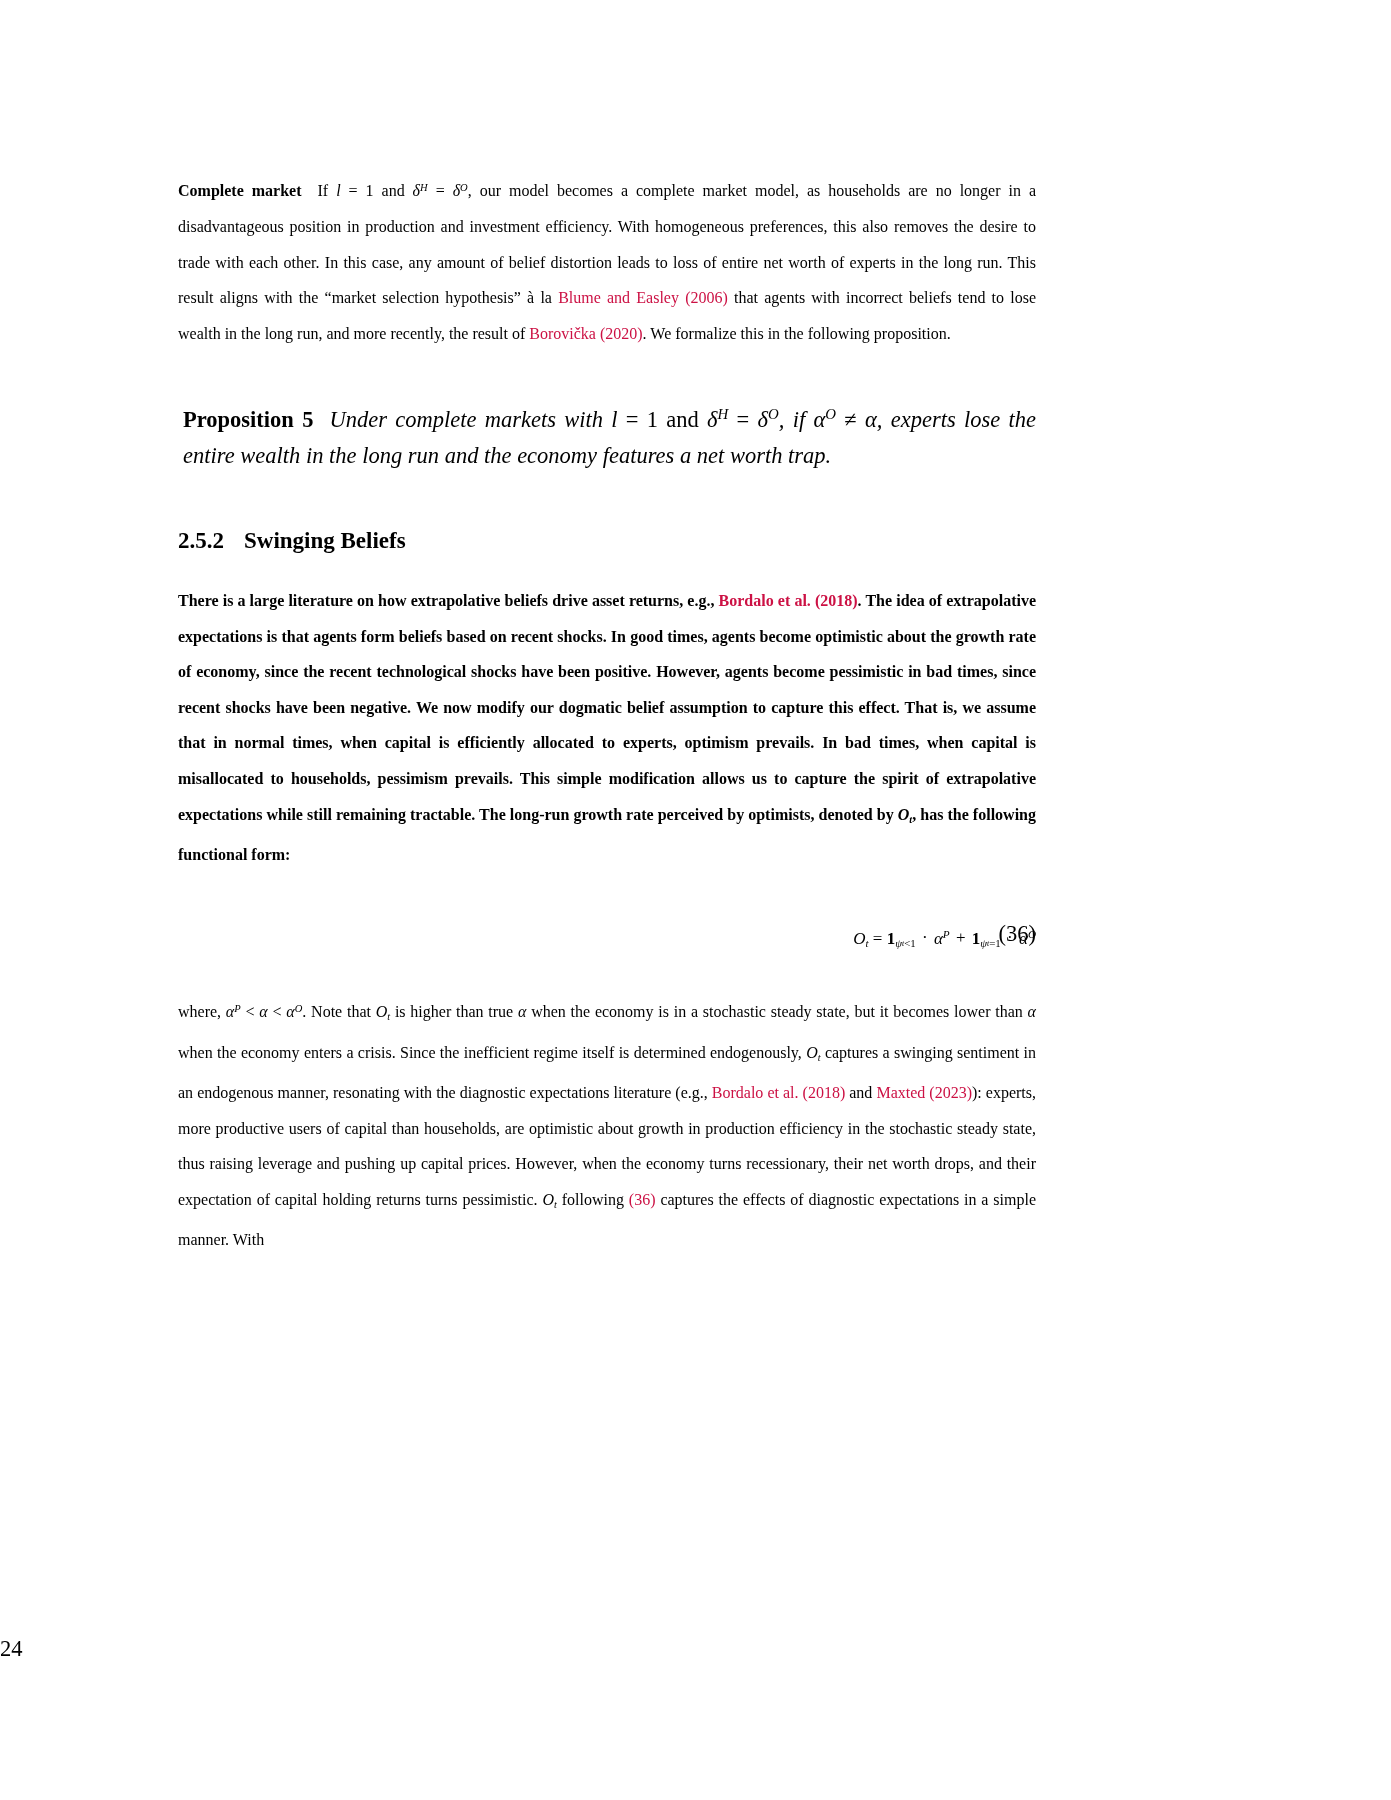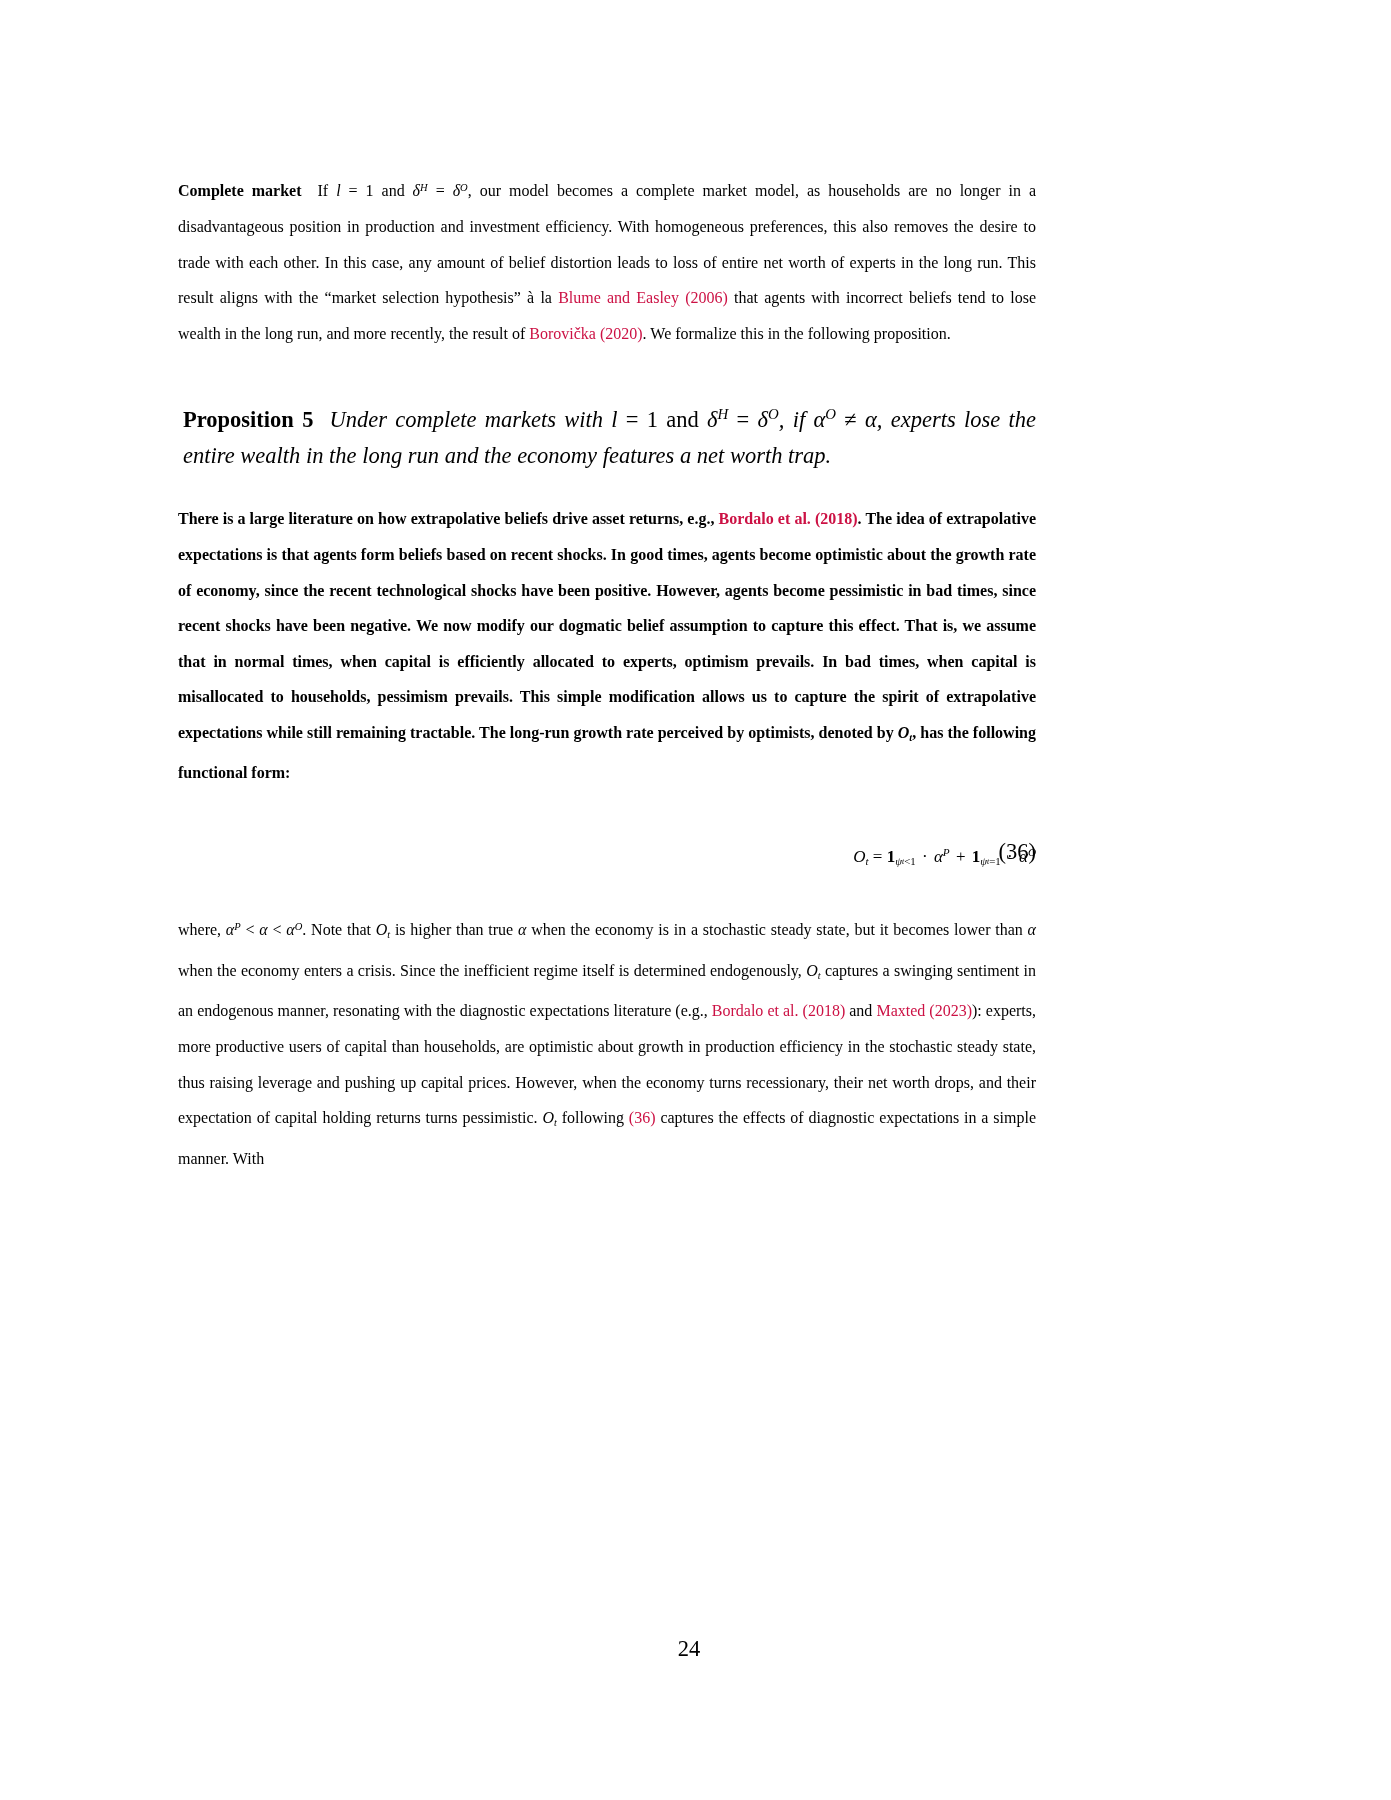--- a/index.html
+++ b/index.html
@@ -88,35 +88,35 @@
   }
   .bold-one {
     font-weight: bold;
     font-style: normal;
   }
   .page-number {
     position: absolute;
     left: 0;
     right: 13px;
     top: 1636px;
-    text-align: center;
     font-size: 22.5px;
     font-family: "Liberation Serif", "DejaVu Serif", serif;
   }
 </style>
 </head>
 <body>
 
 <div class="page">
   <div class="content">
 
     <p class="body"><span class="runin">Complete market</span><span class="runin-gap"></span><span>If </span><span class="mi">l</span><span class="mn"> = 1 and </span><span class="mi">δ</span><sup class="m">H</sup><span class="mn"> = </span><span class="mi">δ</span><sup class="m">O</sup><span>, our model becomes a complete market model, as households are no longer in a disadvantageous position in production and investment efficiency. With homogeneous preferences, this also removes the desire to trade with each other. In this case, any amount of belief distortion leads to loss of entire net worth of experts in the long run. This result aligns with the “market selection hypothesis” à la </span><a class="cite" href="#" style="text-decoration:none;color:#cc1144;">Blume and Easley</a><span>&nbsp;</span><a class="cite" href="#" style="text-decoration:none;color:#cc1144;">(2006)</a><span> that agents with incorrect beliefs tend to lose wealth in the long run, and more recently, the result of </span><a class="cite" href="#" style="text-decoration:none;color:#cc1144;">Borovička</a><span>&nbsp;</span><a class="cite" href="#" style="text-decoration:none;color:#cc1144;">(2020)</a><span>. We formalize this in the following proposition.</span></p>
 
     <p class="prop"><span class="prop-head">Proposition 5</span><span class="runin-gap"></span><span>Under complete markets with </span><span class="mi">l</span><span class="mn"> = 1 and </span><span class="mi">δ</span><sup class="m">H</sup><span class="mn"> = </span><span class="mi">δ</span><sup class="m">O</sup><span>, if </span><span class="mi">α</span><sup class="m">O</sup><span class="mn"> ≠ </span><span class="mi">α</span><span>, experts lose the entire wealth in the long run and the economy features a net worth trap.</span></p>
 
+    <h3 class="section"><span class="secnum">2.5.2</span><span>Swinging Beliefs</span></h3>
 
     <p class="body spaced" style="margin-top:28px;"><span>There is a large literature on how extrapolative beliefs drive asset returns, e.g., </span><a class="cite" href="#" style="text-decoration:none;color:#cc1144;">Bordalo et al.</a><span>&nbsp;</span><a class="cite" href="#" style="text-decoration:none;color:#cc1144;">(2018)</a><span>. The idea of extrapolative expectations is that agents form beliefs based on recent shocks. In good times, agents become optimistic about the growth rate of economy, since the recent technological shocks have been positive. However, agents become pessimistic in bad times, since recent shocks have been negative. We now modify our dogmatic belief assumption to capture this effect. That is, we assume that in normal times, when capital is efficiently allocated to experts, optimism prevails. In bad times, when capital is misallocated to households, pessimism prevails. This simple modification allows us to capture the spirit of extrapolative expectations while still remaining tractable. The long-run growth rate perceived by optimists, denoted by </span><span class="mi">O</span><sub class="m">t</sub><span>, has the following functional form:</span></p>
 
     <div class="equation-block">
       <div class="equation-body"><span class="mi">O</span><sub class="m">t</sub><span class="mn"> = </span><span class="bold-one">1</span><sub class="m">ψ</sub><sub class="m" style="font-size:0.46em;vertical-align:-0.34em;">t</sub><sub class="m" style="font-style:normal;">&lt;1</sub><span class="mop"> · </span><span class="mi">α</span><sup class="m">P</sup><span class="mop"> + </span><span class="bold-one">1</span><sub class="m">ψ</sub><sub class="m" style="font-size:0.46em;vertical-align:-0.34em;">t</sub><sub class="m" style="font-style:normal;">=1</sub><span class="mop"> · </span><span class="mi">α</span><sup class="m">O</sup></div>
       <div class="equation-number">(36)</div>
     </div>
 
     <p class="body"><span>where, </span><span class="mi">α</span><sup class="m">P</sup><span class="mn"> &lt; </span><span class="mi">α</span><span class="mn"> &lt; </span><span class="mi">α</span><sup class="m">O</sup><span>. Note that </span><span class="mi">O</span><sub class="m">t</sub><span> is higher than true </span><span class="mi">α</span><span> when the economy is in a stochastic steady state, but it becomes lower than </span><span class="mi">α</span><span> when the economy enters a crisis. Since the inefficient regime itself is determined endogenously, </span><span class="mi">O</span><sub class="m">t</sub><span> captures a swinging sentiment in an endogenous manner, resonating with the diagnostic expectations literature (e.g., </span><a class="cite" href="#" style="text-decoration:none;color:#cc1144;">Bordalo et al.</a><span>&nbsp;</span><a class="cite" href="#" style="text-decoration:none;color:#cc1144;">(2018)</a><span> and </span><a class="cite" href="#" style="text-decoration:none;color:#cc1144;">Maxted</a><span>&nbsp;</span><a class="cite" href="#" style="text-decoration:none;color:#cc1144;">(2023)</a><span>): experts, more productive users of capital than households, are optimistic about growth in production efficiency in the stochastic steady state, thus raising leverage and pushing up capital prices. However, when the economy turns recessionary, their net worth drops, and their expectation of capital holding returns turns pessimistic. </span><span class="mi">O</span><sub class="m">t</sub><span> following </span><a class="eqref" href="#" style="text-decoration:none;color:#cc1144;">(36)</a><span> captures the effects of diagnostic expectations in a simple manner. With</span></p>
 

